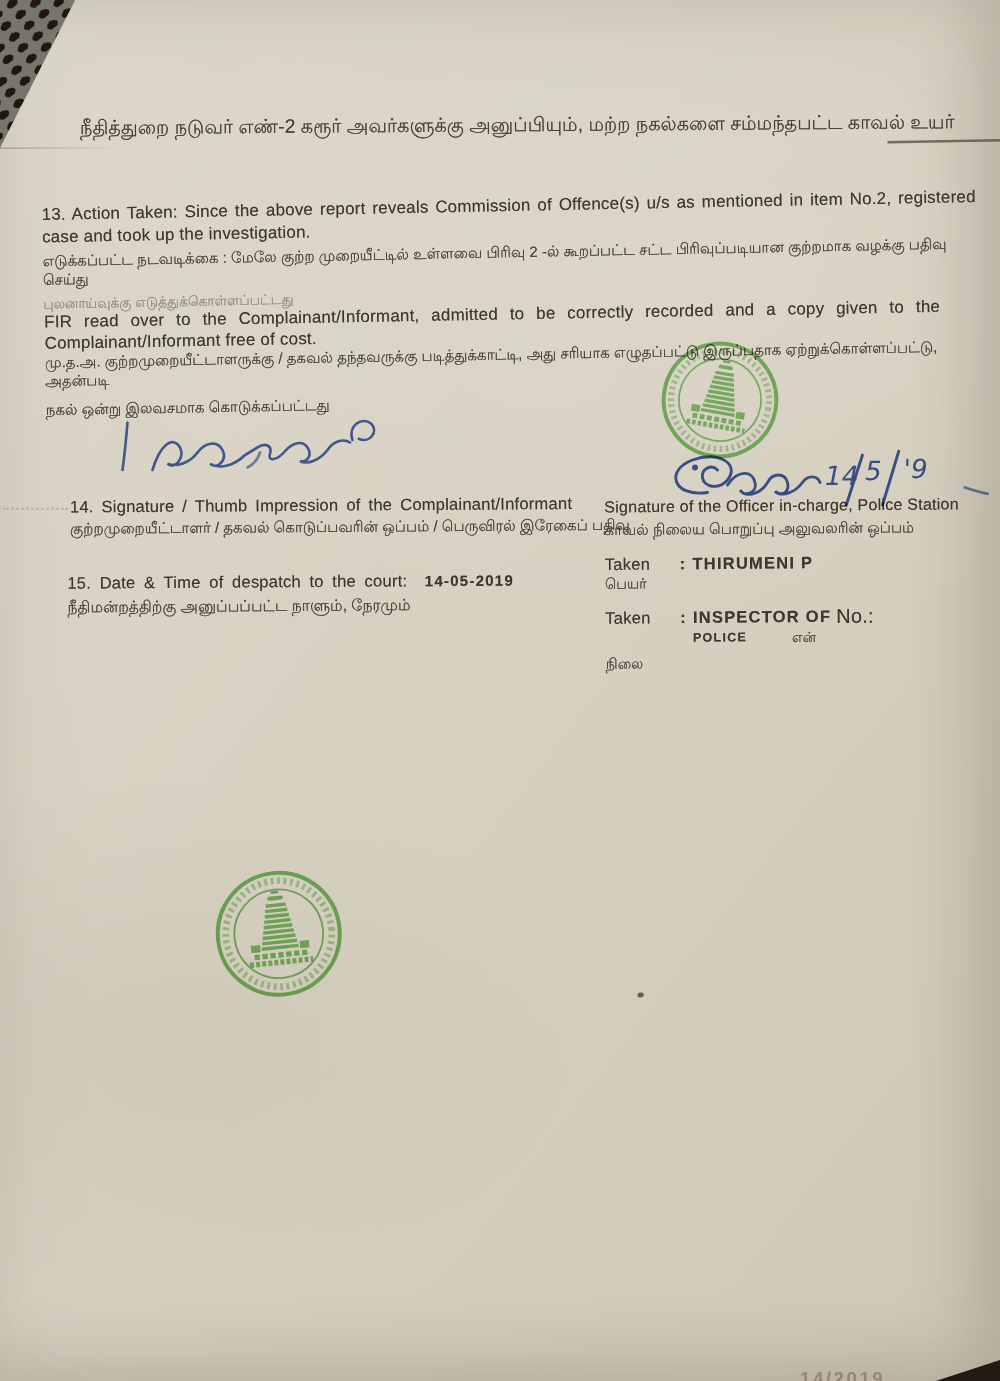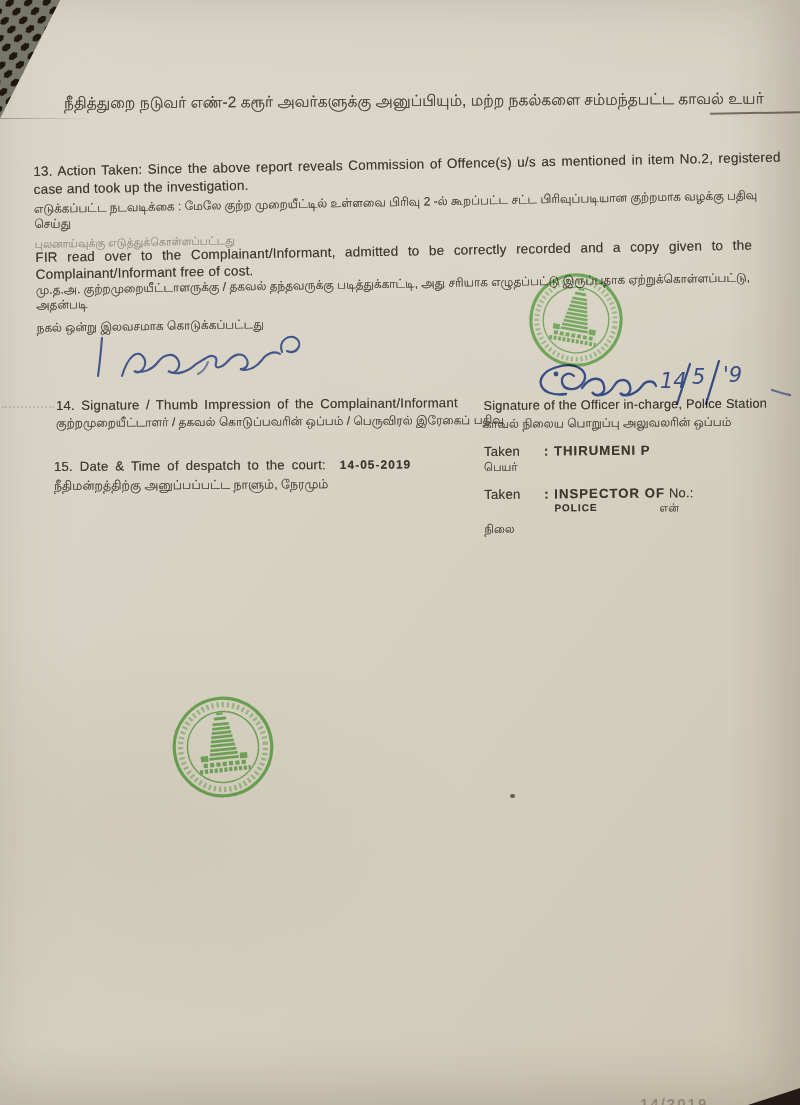--- a/index.html
+++ b/index.html
@@ -119,25 +119,25 @@
 
     <div style="margin-top:12px;display:flex;">
       <span class="eng" style="font-size:13.2px;width:60px;">Taken</span>
       <span class="eng bold" style="font-size:13.2px;letter-spacing:1px;">: THIRUMENI P</span>
     </div>
     <div class="tam" style="font-size:11.5px;margin-top:2px;">பெயர்</div>
 
     <div style="margin-top:12px;display:flex;">
       <span class="eng" style="font-size:13.2px;width:60px;">Taken</span>
       <span class="eng bold" style="font-size:13.2px;letter-spacing:1px;">: INSPECTOR OF</span>
-      <span class="eng" style="font-size:13px;margin-left:4px;">No.:</span>
+      <span class="eng" style="font-size:16px;margin-left:4px;">No.:</span>
     </div>
     <div style="display:flex;margin-top:1px;">
       <span class="eng bold" style="font-size:10px;letter-spacing:1px;margin-left:70px;">POLICE</span>
-      <span class="tam" style="font-size:11px;margin-left:62px;">என்</span>
+      <span class="tam" style="font-size:11px;margin-left:36px;">என்</span>
     </div>
     <div class="tam" style="font-size:11.5px;margin-top:6px;">நிலை</div>
   </div>
 
   <svg class="sig" style="left:520px;top:356px;opacity:.9;" width="278" height="58" viewBox="0 0 278 58">
     <g fill="none" stroke="currentColor" stroke-width="2.3" stroke-linecap="round">
       <path d="M46,38 C18,42 12,20 34,12 C56,4 72,16 62,28 C55,36 43,34 42,26 C41,19 49,15 54,20"></path>
       <circle cx="36" cy="18" r="2.4" fill="currentColor" stroke="none"></circle>
       <path d="M62,32 C70,20 82,20 84,30 C86,38 76,42 72,36 C76,42 88,40 94,30 C98,22 108,22 110,30 C112,38 104,42 100,37 C106,42 116,38 122,30 C126,24 134,24 136,30"></path>
       <line x1="170" y1="8" x2="157" y2="48"></line>

